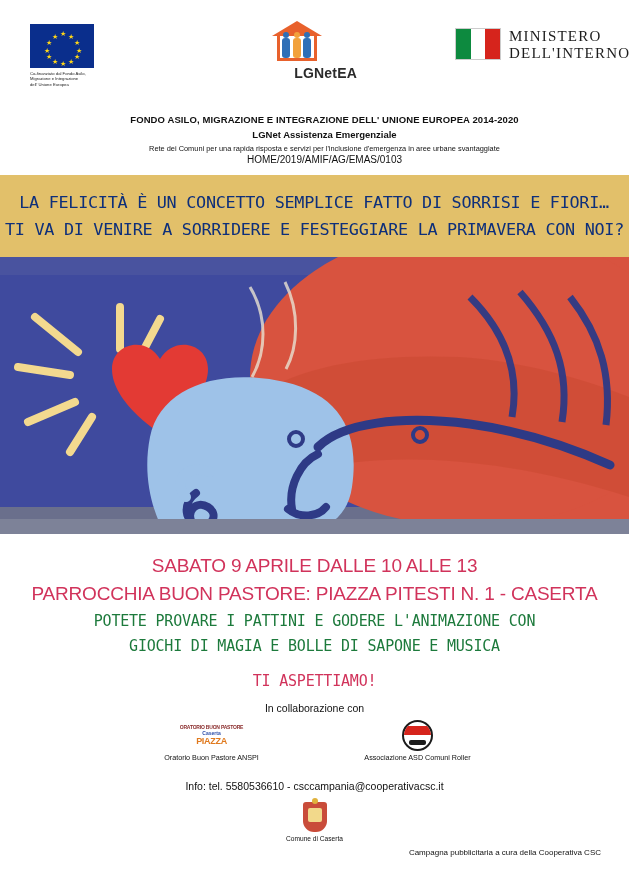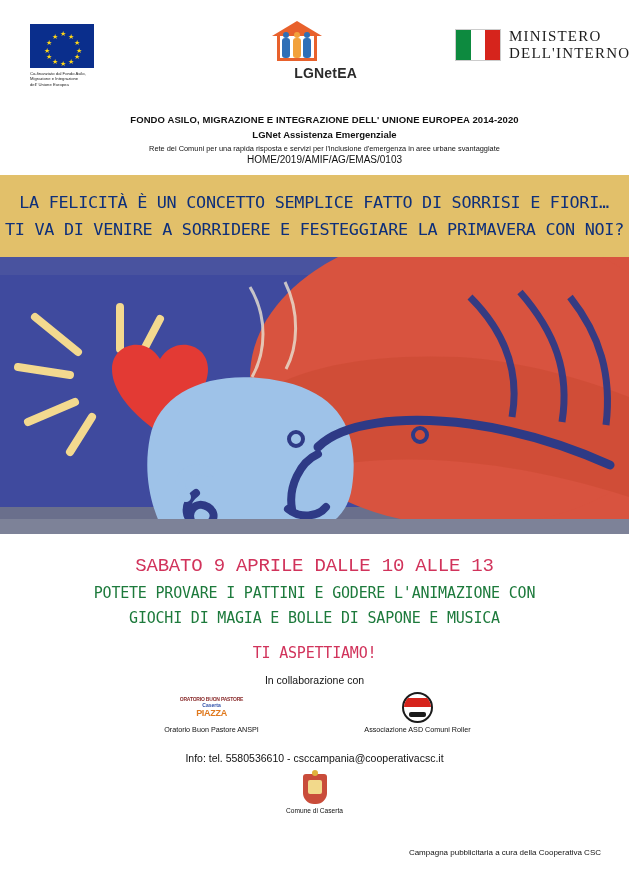--- a/index.html
+++ b/index.html
@@ -112,21 +112,20 @@
     color: #2b2b2b;
     letter-spacing: 0.2px;
     margin-top: 2px;
   }
 
   .ministero-logo {
     position: absolute;
     left: 432px;
     top: 28px;
     display: flex;
-    align-items: center;
     padding-left: 23px;
   }
   .it-flag {
     width: 44px;
     height: 30px;
     display: flex;
     border: 0.5px solid #ccc;
   }
   .it-flag span { flex: 1; }
   .it-g { background: #0d8a3f; }
@@ -199,21 +198,21 @@
     background: #3a3f8f;
   }
   .mural svg { display: block; }
 
   
   .info {
     text-align: center;
     padding-top: 18px;
   }
   .ev1, .ev2 {
-    font-family: Liberation Mono, monospace;
+    font-family: Liberation Sans, sans-serif;
     color: #d1335b;
     font-size: 19px;
     letter-spacing: -0.2px;
     line-height: 28px;
   }
   .ev3, .ev4 {
     font-family: "DejaVu Sans Mono", monospace;
     color: #1d7a3c;
     font-size: 15px;
     line-height: 23px;
@@ -478,20 +477,21 @@
           <path d="M285,25 C300,55 298,90 286,112"></path>
         </g>
 
         <rect x="0" y="262" width="629" height="15" fill="#7d8298"></rect>
       </g>
     </svg>
   </div>
 
   <div class="info">
     <div class="ev1">SABATO 9 APRILE DALLE 10 ALLE 13</div>
+    <div class="ev2">PARROCCHIA BUON PASTORE: PIAZZA PITESTI N. 1 - CASERTA</div>
     <div class="ev3">POTETE PROVARE I PATTINI E GODERE L'ANIMAZIONE CON</div>
     <div class="ev4">GIOCHI DI MAGIA E BOLLE DI SAPONE E MUSICA</div>
     <div class="ev5">TI ASPETTIAMO!</div>
     <div class="collab">In collaborazione con</div>
   </div>
 
   <div class="partners">
     <div class="partner">
       <div class="anspi-mark">
         <div class="anspi-top">ORATORIO BUON PASTORE</div>

